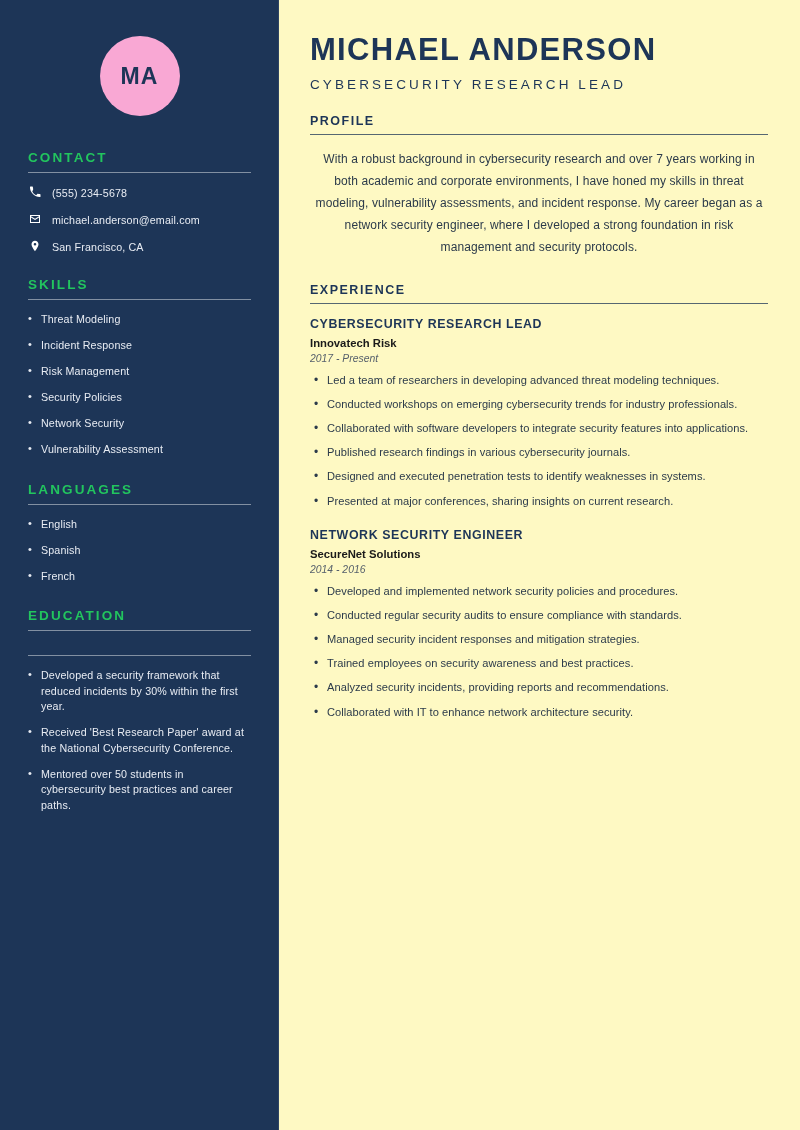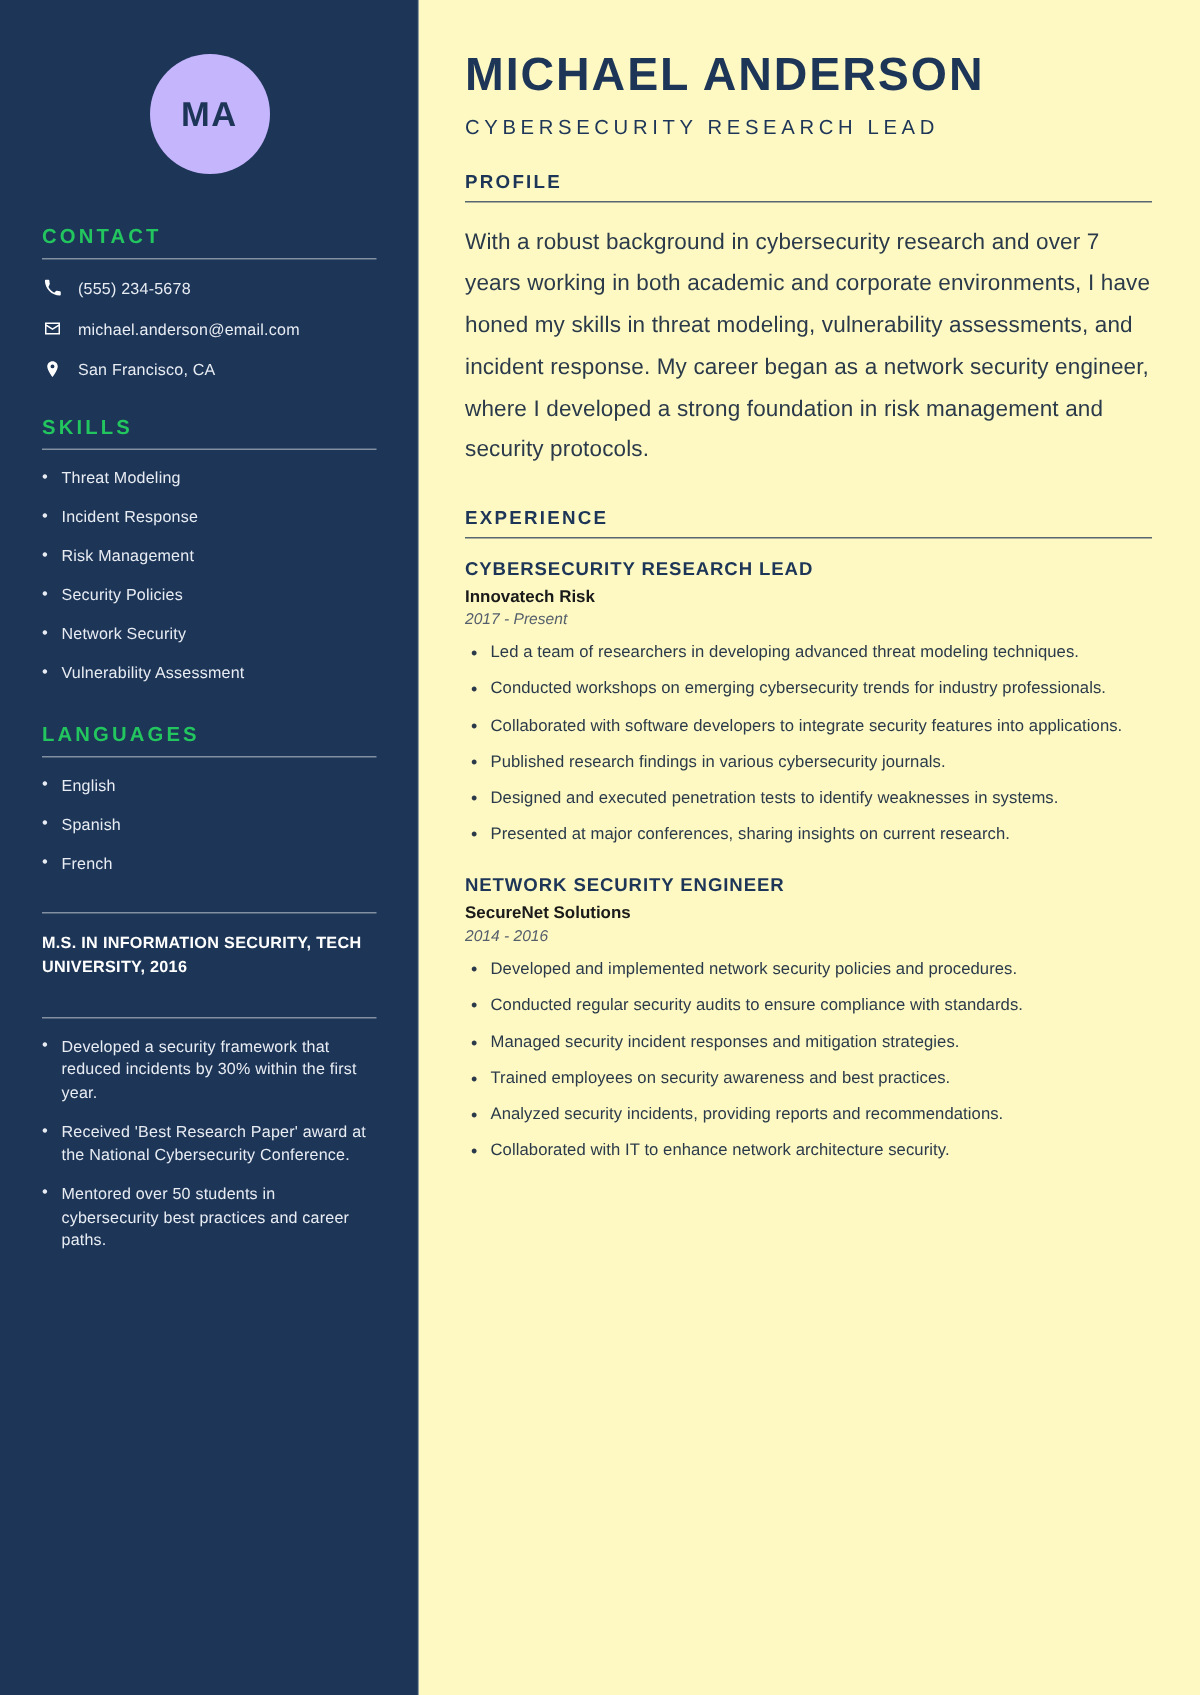--- a/index.html
+++ b/index.html
@@ -30,21 +30,21 @@
   }
   .avatar-wrap {
     display: flex;
     justify-content: center;
     padding-top: 36px;
     padding-bottom: 10px;
   }
   .avatar {
     width: 80px; height: 80px;
     border-radius: 50%;
-    background: #c4b5fd;
+    background: #f9a8d4;
     color: #1d3557;
     display: flex; align-items: center; justify-content: center;
     font-size: 23px; font-weight: bold;
     letter-spacing: 1px;
   }
   .side-section { margin-top: 24px; }
   .side-title {
     font-size: 13.5px;
     font-weight: bold;
     letter-spacing: 2.1px;
@@ -123,25 +123,26 @@
     letter-spacing: 1.5px;
     padding-bottom: 6px;
   }
   .main-rule {
     height: 1px;
     background: #1d3557;
     margin-bottom: 13px;
     opacity: 0.75;
   }
   .profile-text {
-    font-size: 15px;
+    font-size: 12px;
     color: #2b3a4a;
     line-height: 1.85;
     letter-spacing: 0.1px;
     margin-bottom: 24px;
+    text-align: center;
   }
   .job { margin-bottom: 6px; }
   .job-title {
     font-size: 12.4px;
     font-weight: bold;
     color: #1d3557;
     letter-spacing: 0.6px;
     margin-bottom: 6px;
   }
   .job-company {
@@ -235,22 +236,22 @@
       <div class="side-title">LANGUAGES</div>
       <div class="side-rule"></div>
       <ul class="side-list">
         <li>English</li>
         <li>Spanish</li>
         <li>French</li>
       </ul>
     </section>
 
     <section class="side-section">
-      <div class="side-rule"></div>
-      <div class="edu-line">M.S. IN INFORMATION SECURITY, TECH UNIVERSITY, 2016</div>
+      <div class="side-title">EDUCATION</div>
+      <div class="side-rule"></div>
     </section>
 
     <section class="side-section">
       <div class="side-rule"></div>
       <ul class="side-list">
         <li>Developed a security framework that reduced incidents by 30% within the first year.</li>
         <li>Received 'Best Research Paper' award at the National Cybersecurity Conference.</li>
         <li>Mentored over 50 students in cybersecurity best practices and career paths.</li>
       </ul>
     </section>

